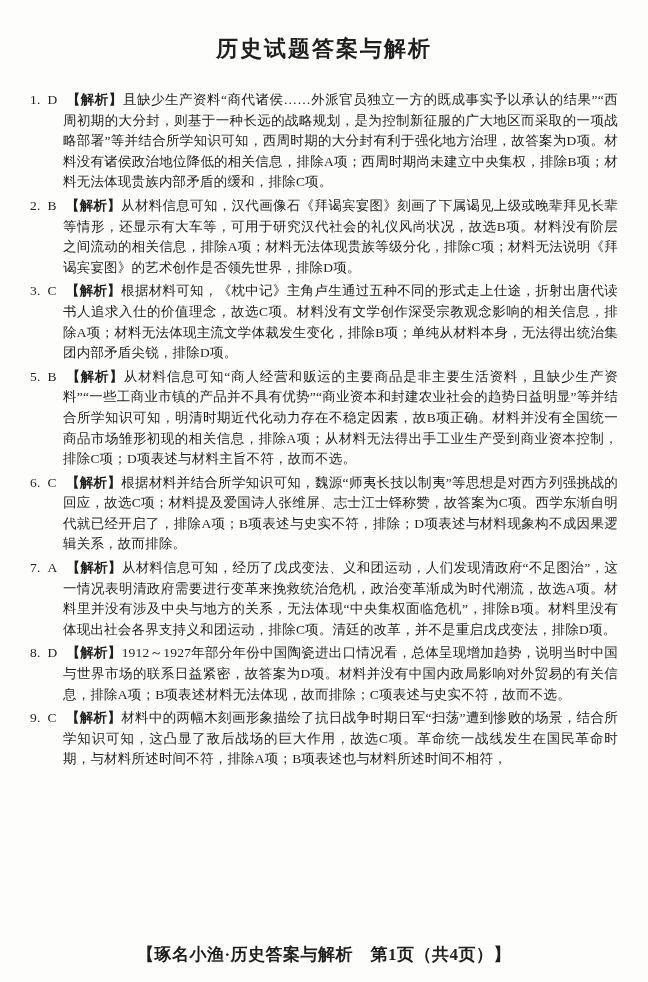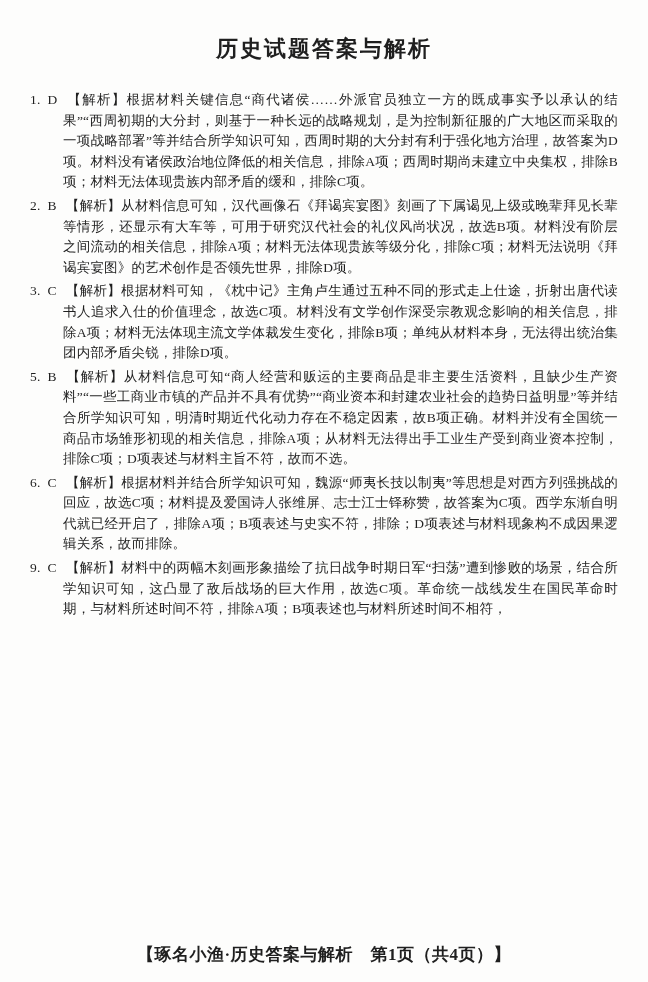--- a/index.html
+++ b/index.html
@@ -27,52 +27,54 @@
     font-size: 13.5px;
     line-height: 20.6px;
     padding-left: 33px;
     text-indent: -33px;
     margin-bottom: 3px;
     text-align: justify;
     letter-spacing: 0.2px;
   }
   .num { display: inline; margin-right: 7px; }
   .ans { display: inline; margin-right: 9px; }
-  .lbl { display: inline; font-weight: normal; }
+  .lbl { display: inline; font-weight: bold; }
   .txt { display: inline; }
   .footer {
     position: absolute;
     left: 0;
     bottom: 16px;
     width: 100%;
     text-align: center;
     font-weight: bold;
     font-size: 17px;
     letter-spacing: 0.5px;
   }
 </style>
 </head>
 <body>
 
 <div class="page">
 
   <h1 class="title">历史试题答案与解析</h1>
 
   <div class="items" id="items">
-  <p class="item"><span class="num">1.</span><span class="ans">D</span><span class="lbl">【解析】</span><span class="txt">根据材料关键信息“商代诸侯……外派官员独立一方的既成事实予以承认的结果”“西周初期的大分封，则基于一种长远的战略规划，是为控制新征服的广大地区而采取的一项战略部署”等并结合所学知识可知，西周时期的大分封有利于强化地方治理，故答案为D项。材料没有诸侯政治地位降低的相关信息，排除A项；西周时期尚未建立中央集权，排除B项；材料无法体现贵族内部矛盾的缓和，排除C项。</span></p>
+  <p class="item"><span class="num">1.</span><span class="ans">D</span><span class="lbl">【解析】</span><span class="txt">且缺少生产资料“商代诸侯……外派官员独立一方的既成事实予以承认的结果”“西周初期的大分封，则基于一种长远的战略规划，是为控制新征服的广大地区而采取的一项战略部署”等并结合所学知识可知，西周时期的大分封有利于强化地方治理，故答案为D项。材料没有诸侯政治地位降低的相关信息，排除A项；西周时期尚未建立中央集权，排除B项；材料无法体现贵族内部矛盾的缓和，排除C项。</span></p>
 
   <p class="item"><span class="num">2.</span><span class="ans">B</span><span class="lbl">【解析】</span><span class="txt">从材料信息可知，汉代画像石《拜谒宾宴图》刻画了下属谒见上级或晚辈拜见长辈等情形，还显示有大车等，可用于研究汉代社会的礼仪风尚状况，故选B项。材料没有阶层之间流动的相关信息，排除A项；材料无法体现贵族等级分化，排除C项；材料无法说明《拜谒宾宴图》的艺术创作是否领先世界，排除D项。</span></p>
 
   <p class="item"><span class="num">3.</span><span class="ans">C</span><span class="lbl">【解析】</span><span class="txt">根据材料可知，《枕中记》主角卢生通过五种不同的形式走上仕途，折射出唐代读书人追求入仕的价值理念，故选C项。材料没有文学创作深受宗教观念影响的相关信息，排除A项；材料无法体现主流文学体裁发生变化，排除B项；单纯从材料本身，无法得出统治集团内部矛盾尖锐，排除D项。</span></p>
 
 
   <p class="item"><span class="num">5.</span><span class="ans">B</span><span class="lbl">【解析】</span><span class="txt">从材料信息可知“商人经营和贩运的主要商品是非主要生活资料，且缺少生产资料”“一些工商业市镇的产品并不具有优势”“商业资本和封建农业社会的趋势日益明显”等并结合所学知识可知，明清时期近代化动力存在不稳定因素，故B项正确。材料并没有全国统一商品市场雏形初现的相关信息，排除A项；从材料无法得出手工业生产受到商业资本控制，排除C项；D项表述与材料主旨不符，故而不选。</span></p>
 
   <p class="item"><span class="num">6.</span><span class="ans">C</span><span class="lbl">【解析】</span><span class="txt">根据材料并结合所学知识可知，魏源“师夷长技以制夷”等思想是对西方列强挑战的回应，故选C项；材料提及爱国诗人张维屏、志士江士铎称赞，故答案为C项。西学东渐自明代就已经开启了，排除A项；B项表述与史实不符，排除；D项表述与材料现象构不成因果逻辑关系，故而排除。</span></p>
 
+  <p class="item"><span class="num">7.</span><span class="ans">A</span><span class="lbl">【解析】</span><span class="txt">从材料信息可知，经历了戊戌变法、义和团运动，人们发现清政府“不足图治”，这一情况表明清政府需要进行变革来挽救统治危机，政治变革渐成为时代潮流，故选A项。材料里并没有涉及中央与地方的关系，无法体现“中央集权面临危机”，排除B项。材料里没有体现出社会各界支持义和团运动，排除C项。清廷的改革，并不是重启戊戌变法，排除D项。</span></p>
 
+  <p class="item"><span class="num">8.</span><span class="ans">D</span><span class="lbl">【解析】</span><span class="txt">1912～1927年部分年份中国陶瓷进出口情况看，总体呈现增加趋势，说明当时中国与世界市场的联系日益紧密，故答案为D项。材料并没有中国内政局影响对外贸易的有关信息，排除A项；B项表述材料无法体现，故而排除；C项表述与史实不符，故而不选。</span></p>
 
   <p class="item"><span class="num">9.</span><span class="ans">C</span><span class="lbl">【解析】</span><span class="txt">材料中的两幅木刻画形象描绘了抗日战争时期日军“扫荡”遭到惨败的场景，结合所学知识可知，这凸显了敌后战场的巨大作用，故选C项。革命统一战线发生在国民革命时期，与材料所述时间不符，排除A项；B项表述也与材料所述时间不相符，</span></p>
 </div>
 
   <div class="footer">【琢名小渔·历史答案与解析　第1页（共4页）】</div>
 
 </div>
 
 </body></html>

